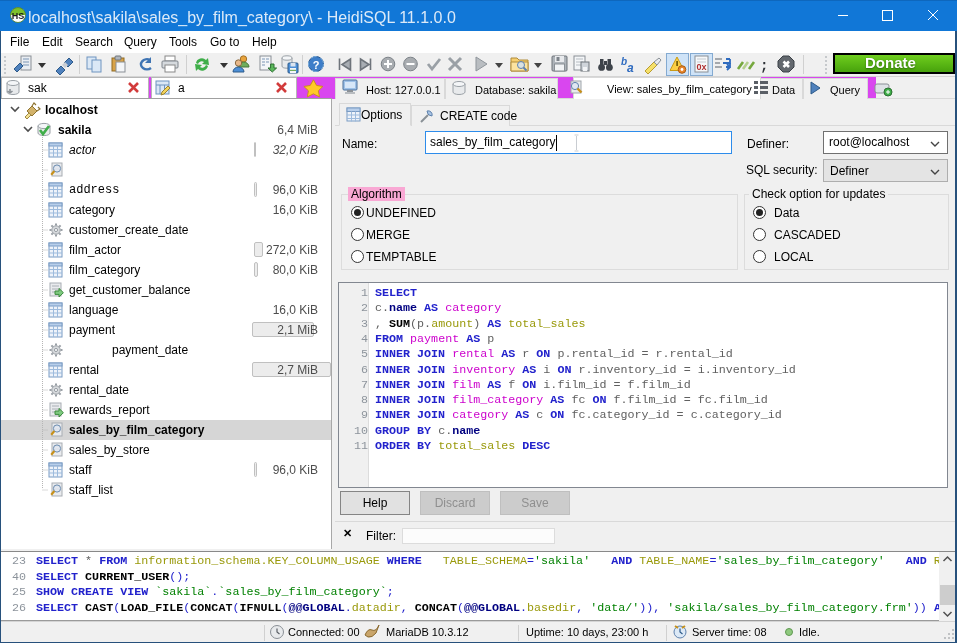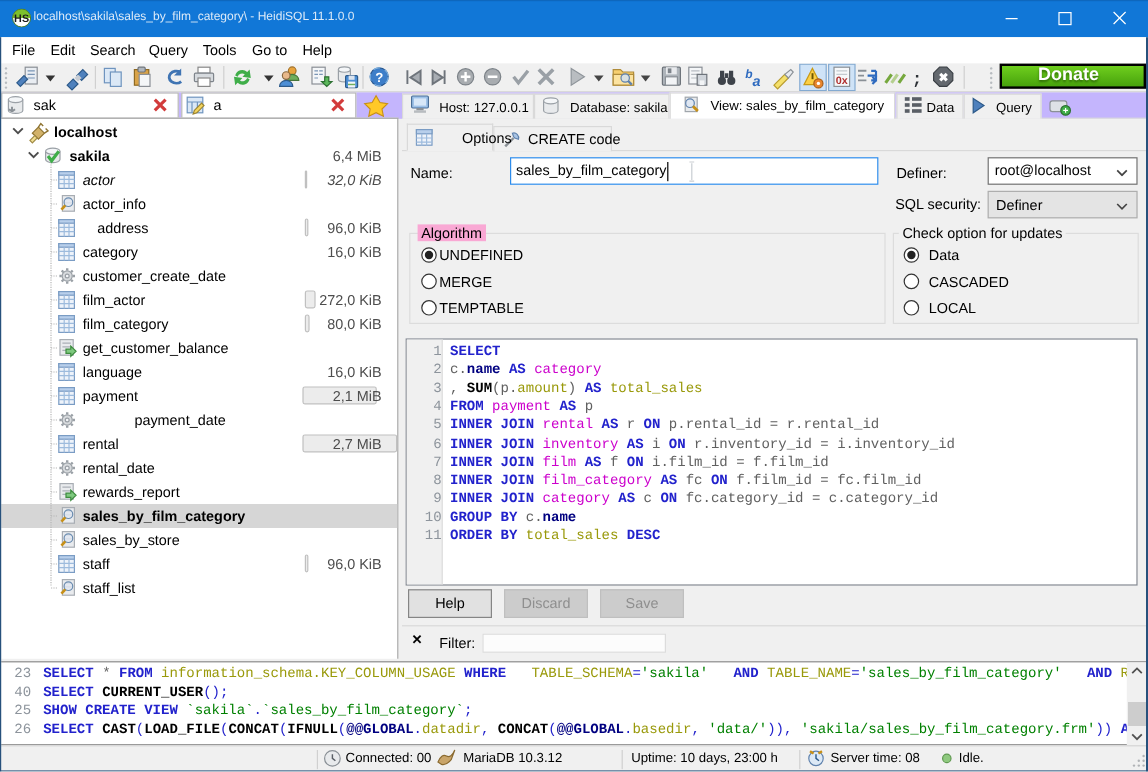--- a/index.html
+++ b/index.html
@@ -12,28 +12,28 @@
 .id { color:#606060; }
 .olv { color:#99990a; }
 .nvy { color:#000080; font-weight:bold; }
 .fn { color:#000000; font-weight:bold; }
 .str { color:#008000; }
 .pun { color:#2222cc; }
 .llnum { display:inline-block; width:35px; padding-right:10px; text-align:right; color:#8d949c; }
 
 
 #titlebar { left:0; top:0; width:957px; height:31px; background:#1177d7; border-top:1px solid #0e67bd; }
-#titletext { left:28px; top:9px; color:#dceaf8; font-size:10px; }
+#titletext { left:28px; top:9px; color:#dceaf8; font-size:16px; }
 
 #menubar { left:1px; top:31px; width:955px; height:22px; background:#ffffff; }
 .menuitem { position:absolute; top:4px; color:#000; font-size:12px; }
 
 #toolbar { left:1px; top:53px; width:955px; height:24px; background:#f0f0f0; border-bottom:1px solid #d4d4d4; }
 
-#filterrow { left:1px; top:77px; width:955px; height:22px; background:#c4b5fd; }
+#filterrow { left:1px; top:77px; width:875px; height:22px; background:#d946ef; }
 .filterbox { position:absolute; top:0; height:22px; background:#fff; border:1px solid #b6b6b6; }
 
 #tree { left:1px; top:98px; width:331px; height:451px; background:#fff; border-right:1px solid #a8a8a8; border-top:1px solid #a0a0a0; }
 .trow { position:absolute; left:0; width:330px; height:20px; line-height:20px; color:#000; }
 .tsize { position:absolute; right:13px; top:0; color:#4d4d4d; font-weight:normal; }
 .sbar { position:absolute; top:2px; height:15px; background:#ececec; border:1px solid #c0c0c0; border-radius:2px; }
 
 #rpanel { left:335px; top:99px; width:621px; height:450px; background:#f0f0f0; }
 .gbox { position:absolute; border:1px solid #dcdcdc; background:#f0f0f0; }
 .radio { position:absolute; width:13px; height:13px; border:1px solid #333333; border-radius:50%; background:#fff; }
@@ -299,21 +299,21 @@
 
     <path d="M312 4 l3.4 6 6.6 1 -4.8 4.6 1.2 6.4 -6.4-3.2 -6.4 3.2 1.2-6.4 -4.8-4.6 6.6-1z" transform="translate(16,-1) scale(0.95)" fill="#ffc928" stroke="#c79018"></path>
   </svg>
 
   <div class="mtab" style="left:334px;width:110px;">
       <span class="mtabtxt" style="left:30px">Host: 127.0.0.1</span>
     </div>
   <div class="mtab" style="left:444px;width:113px;">
       <span class="mtabtxt" style="left:29px">Database: sakila</span>
     </div>
-  <div class="mtab active" style="left:557px;width:188px;">
+  <div class="mtab active" style="left:572px;width:188px;">
       <span class="mtabtxt" style="left:33px">View: sales_by_film_category</span>
     </div>
   <div class="mtab" style="left:746px;width:56px;">
       <span class="mtabtxt" style="left:24px">Data</span>
     </div>
   <div class="mtab" style="left:802px;width:65px;">
       <span class="mtabtxt" style="left:26px">Query</span>
     </div>
   <svg width="955" height="22" viewBox="0 0 955 22" style="position:absolute;left:0;top:0;z-index:3;">
 
@@ -359,25 +359,22 @@
     </div>
   <div class="trow" style="top:21px;font-weight:bold;">
       <span style="position:absolute;left:57px;">sakila</span>
       <span class="tsize">6,4 MiB</span>
     </div>
   <div class="trow" style="top:41px;font-style:italic;">
       <span style="position:absolute;left:68px;">actor</span>
       <span class="sbar" style="left:253px;width:2px;"></span>
       <span class="tsize">32,0 KiB</span>
     </div>
-  <div class="trow" style="top:61px;">
-      <span style="position:absolute;left:68px;">actor_info</span>
-    </div>
   <div class="trow" style="top:81px;">
-      <span style="position:absolute;left:80px;">address</span>
+      <span style="position:absolute;left:68px;font-family:Liberation Mono, monospace;">address</span>
       <span class="sbar" style="left:253px;width:3px;"></span>
       <span class="tsize">96,0 KiB</span>
     </div>
   <div class="trow" style="top:101px;">
       <span style="position:absolute;left:68px;">category</span>
       <span class="tsize">16,0 KiB</span>
     </div>
   <div class="trow" style="top:121px;padding-left:45px;">
       <span style="position:absolute;left:68px;">customer_create_date</span>
     </div>
@@ -500,21 +497,21 @@
 </div>
 <div class="abs" id="rpanel">
 
   <div style="position:absolute;left:0;top:26px;width:621px;height:1px;background:#d9d9d9;"></div>
   <div style="position:absolute;left:4px;top:4px;width:72px;height:23px;background:#f0f0f0;border:1px solid #d9d9d9;border-bottom:1px solid #f0f0f0;z-index:2;">
     <svg width="16" height="16" viewBox="0 0 16 16" style="position:absolute;left:6px;top:3px;">
       <rect x="1" y="1" width="13" height="13" fill="#eef3fa" stroke="#7a9cc4"></rect>
       <rect x="1" y="1" width="13" height="3.5" fill="#b8cfeb" stroke="#7a9cc4"></rect>
       <path d="M1 8 h13 M1 11.5 h13 M5.5 4.5 v10 M9.5 4.5 v10" stroke="#9dbbdd" stroke-width="1"></path>
     </svg>
-    <span style="position:absolute;left:45px;top:4px;text-align:right;">Options</span>
+    <span style="position:absolute;left:21px;top:4px;text-align:right;">Options</span>
   </div>
   <div style="position:absolute;left:76px;top:6px;width:99px;height:21px;background:#f0f0f0;border:1px solid #d9d9d9;border-bottom:none;">
     <svg width="16" height="16" viewBox="0 0 16 16" style="position:absolute;left:6px;top:3px;">
       <path d="M3 13 L10 6" stroke="#8a9096" stroke-width="2"></path>
       <path d="M9 2 a4 4 0 0 1 5 5 l-3-1 -1-1z" fill="#a9c4e4" stroke="#5f82ad"></path>
     </svg>
     <span style="position:absolute;left:28px;top:3px;white-space:nowrap;">CREATE code</span>
   </div>
 
   <span style="position:absolute;left:7px;top:38px;">Name:</span>

